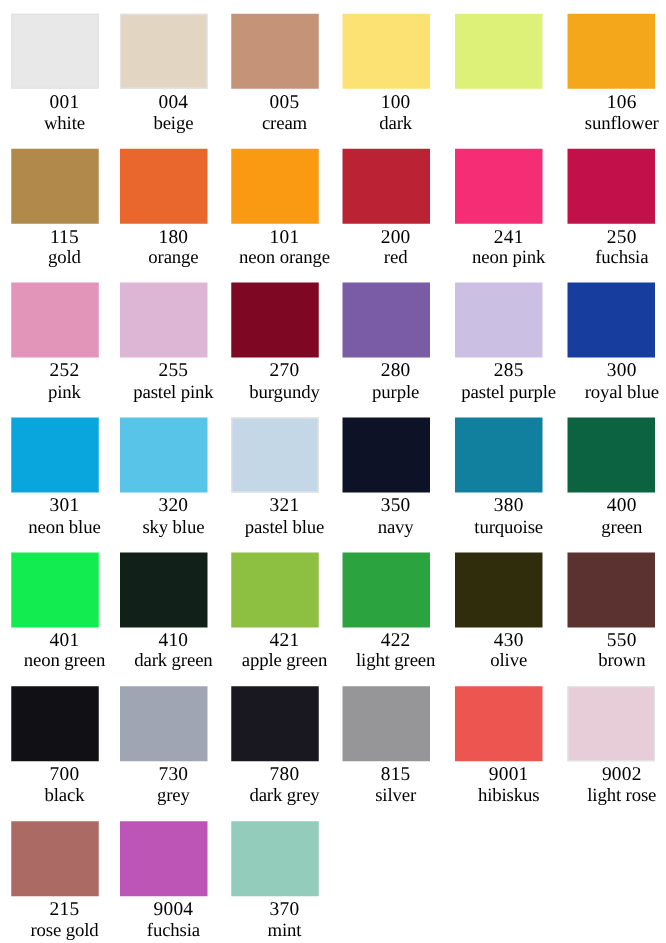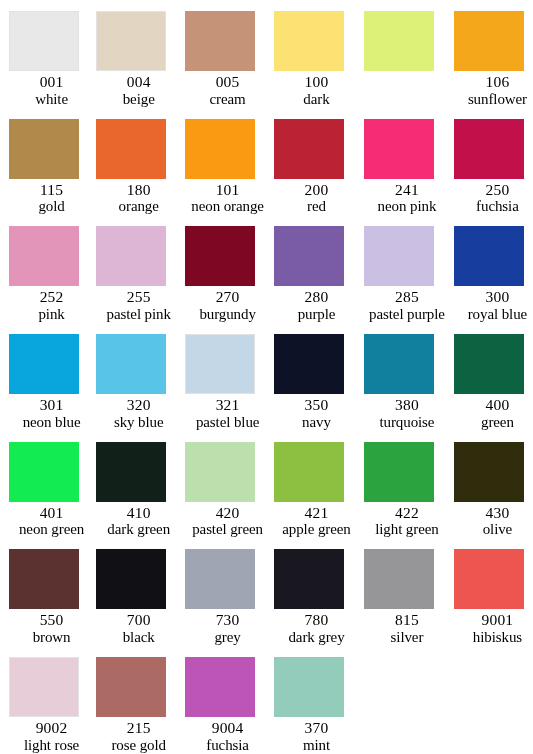--- a/index.html
+++ b/index.html
@@ -244,27 +244,20 @@
       </div>
     </div>
     <div class="swatch-cell">
       <div class="swatch-chip" style="background-color: rgb(17, 33, 25);"></div>
       <div class="swatch-caption">
         <span class="swatch-code">410</span>
         <span class="swatch-name">dark green</span>
       </div>
     </div>
     <div class="swatch-cell">
-      <div class="swatch-chip" style="background-color: rgb(188, 223, 174);"></div>
-      <div class="swatch-caption">
-        <span class="swatch-code">420</span>
-        <span class="swatch-name">pastel green</span>
-      </div>
-    </div>
-    <div class="swatch-cell">
       <div class="swatch-chip" style="background-color: rgb(141, 191, 65);"></div>
       <div class="swatch-caption">
         <span class="swatch-code">421</span>
         <span class="swatch-name">apple green</span>
       </div>
     </div>
     <div class="swatch-cell">
       <div class="swatch-chip" style="background-color: rgb(43, 163, 63);"></div>
       <div class="swatch-caption">
         <span class="swatch-code">422</span>

